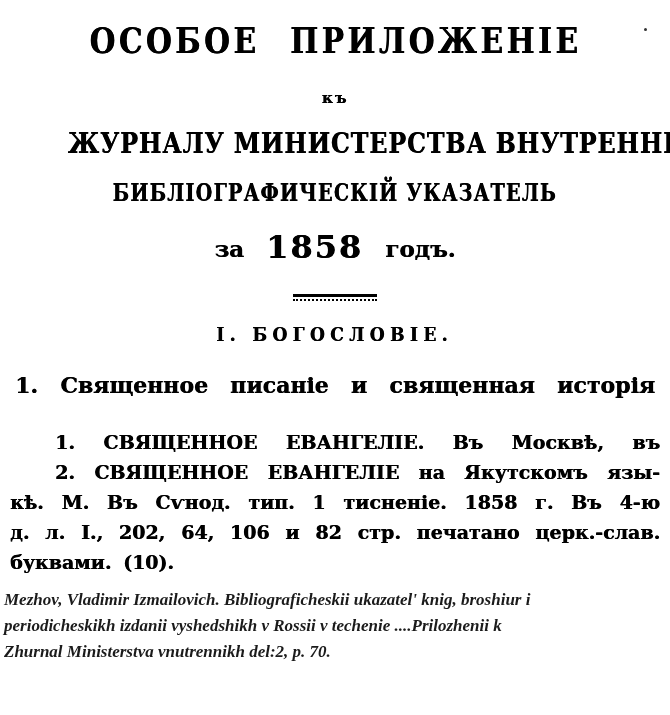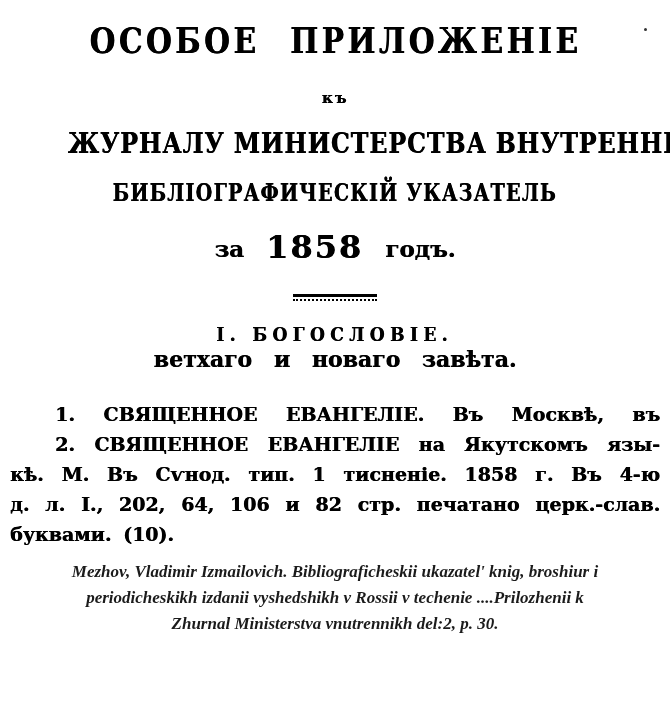--- a/index.html
+++ b/index.html
@@ -60,21 +60,21 @@
     line-height: 28px; word-spacing: 14px; white-space: nowrap;
   }
 
   .entries { margin: 26px 10px 0; font-size: 19px; font-weight: bold; }
   .eline { line-height: 30px; white-space: nowrap; }
   .eline.just { text-align: justify; text-align-last: justify; }
   .eline.first { text-indent: 45px; }
   .eline.plain { word-spacing: 5px; }
 
   .citation {
-    margin: 10px 4px 0; text-align: center;
+    margin: 10px 4px 0; text-align: left;
     font-family: "Liberation Serif", serif;
     font-style: italic; font-weight: bold;
     font-size: 17px; line-height: 26px; color: #1b1b1b;
     white-space: nowrap;
   }
   .speck { position: absolute; top: 6px; left: 644px; width: 3px; height: 3px; background: #333; border-radius: 50%; }
 </style>
 </head>
 <body>
 
@@ -93,29 +93,29 @@
   <div class="yearline cyr">
     <span>за</span>
     <span class="big">1858</span>
     <span>годъ.</span>
   </div>
 
   <div class="rule"></div>
 
   <div class="sec cyr">І. БОГОСЛОВІЕ.</div>
 
-  <div class="sub2 cyr">ветхаго и новаго завѣта.</div>
+  <div class="sub1 cyr">1. Священное писаніе и священная исторія</div>
 
   <div class="entries">
     <div class="eline just first cyr">1. СВЯЩЕННОЕ ЕВАНГЕЛІЕ. Въ Москвѣ, въ</div>
     <div class="eline just first cyr">2. СВЯЩЕННОЕ ЕВАНГЕЛІЕ на Якутскомъ язы-</div>
     <div class="eline just cyr">кѣ. М. Въ Сѵнод. тип. 1 тисненіе. 1858 г. Въ 4-ю</div>
     <div class="eline just cyr">д. л. І., 202, 64, 106 и 82 стр. печатано церк.-слав.</div>
     <div class="eline plain cyr">буквами. (10).</div>
   </div>
 
   <div class="citation">
     <div>Mezhov, Vladimir Izmailovich. Bibliograficheskii ukazatel' knig, broshiur i</div>
     <div>periodicheskikh izdanii vyshedshikh v Rossii v techenie ....Prilozhenii k</div>
-    <div>Zhurnal Ministerstva vnutrennikh del:2, p. 30.</div>
+    <div>Zhurnal Ministerstva vnutrennikh del:2, p. 70.</div>
   </div>
 
 </div>
 
 </body></html>

